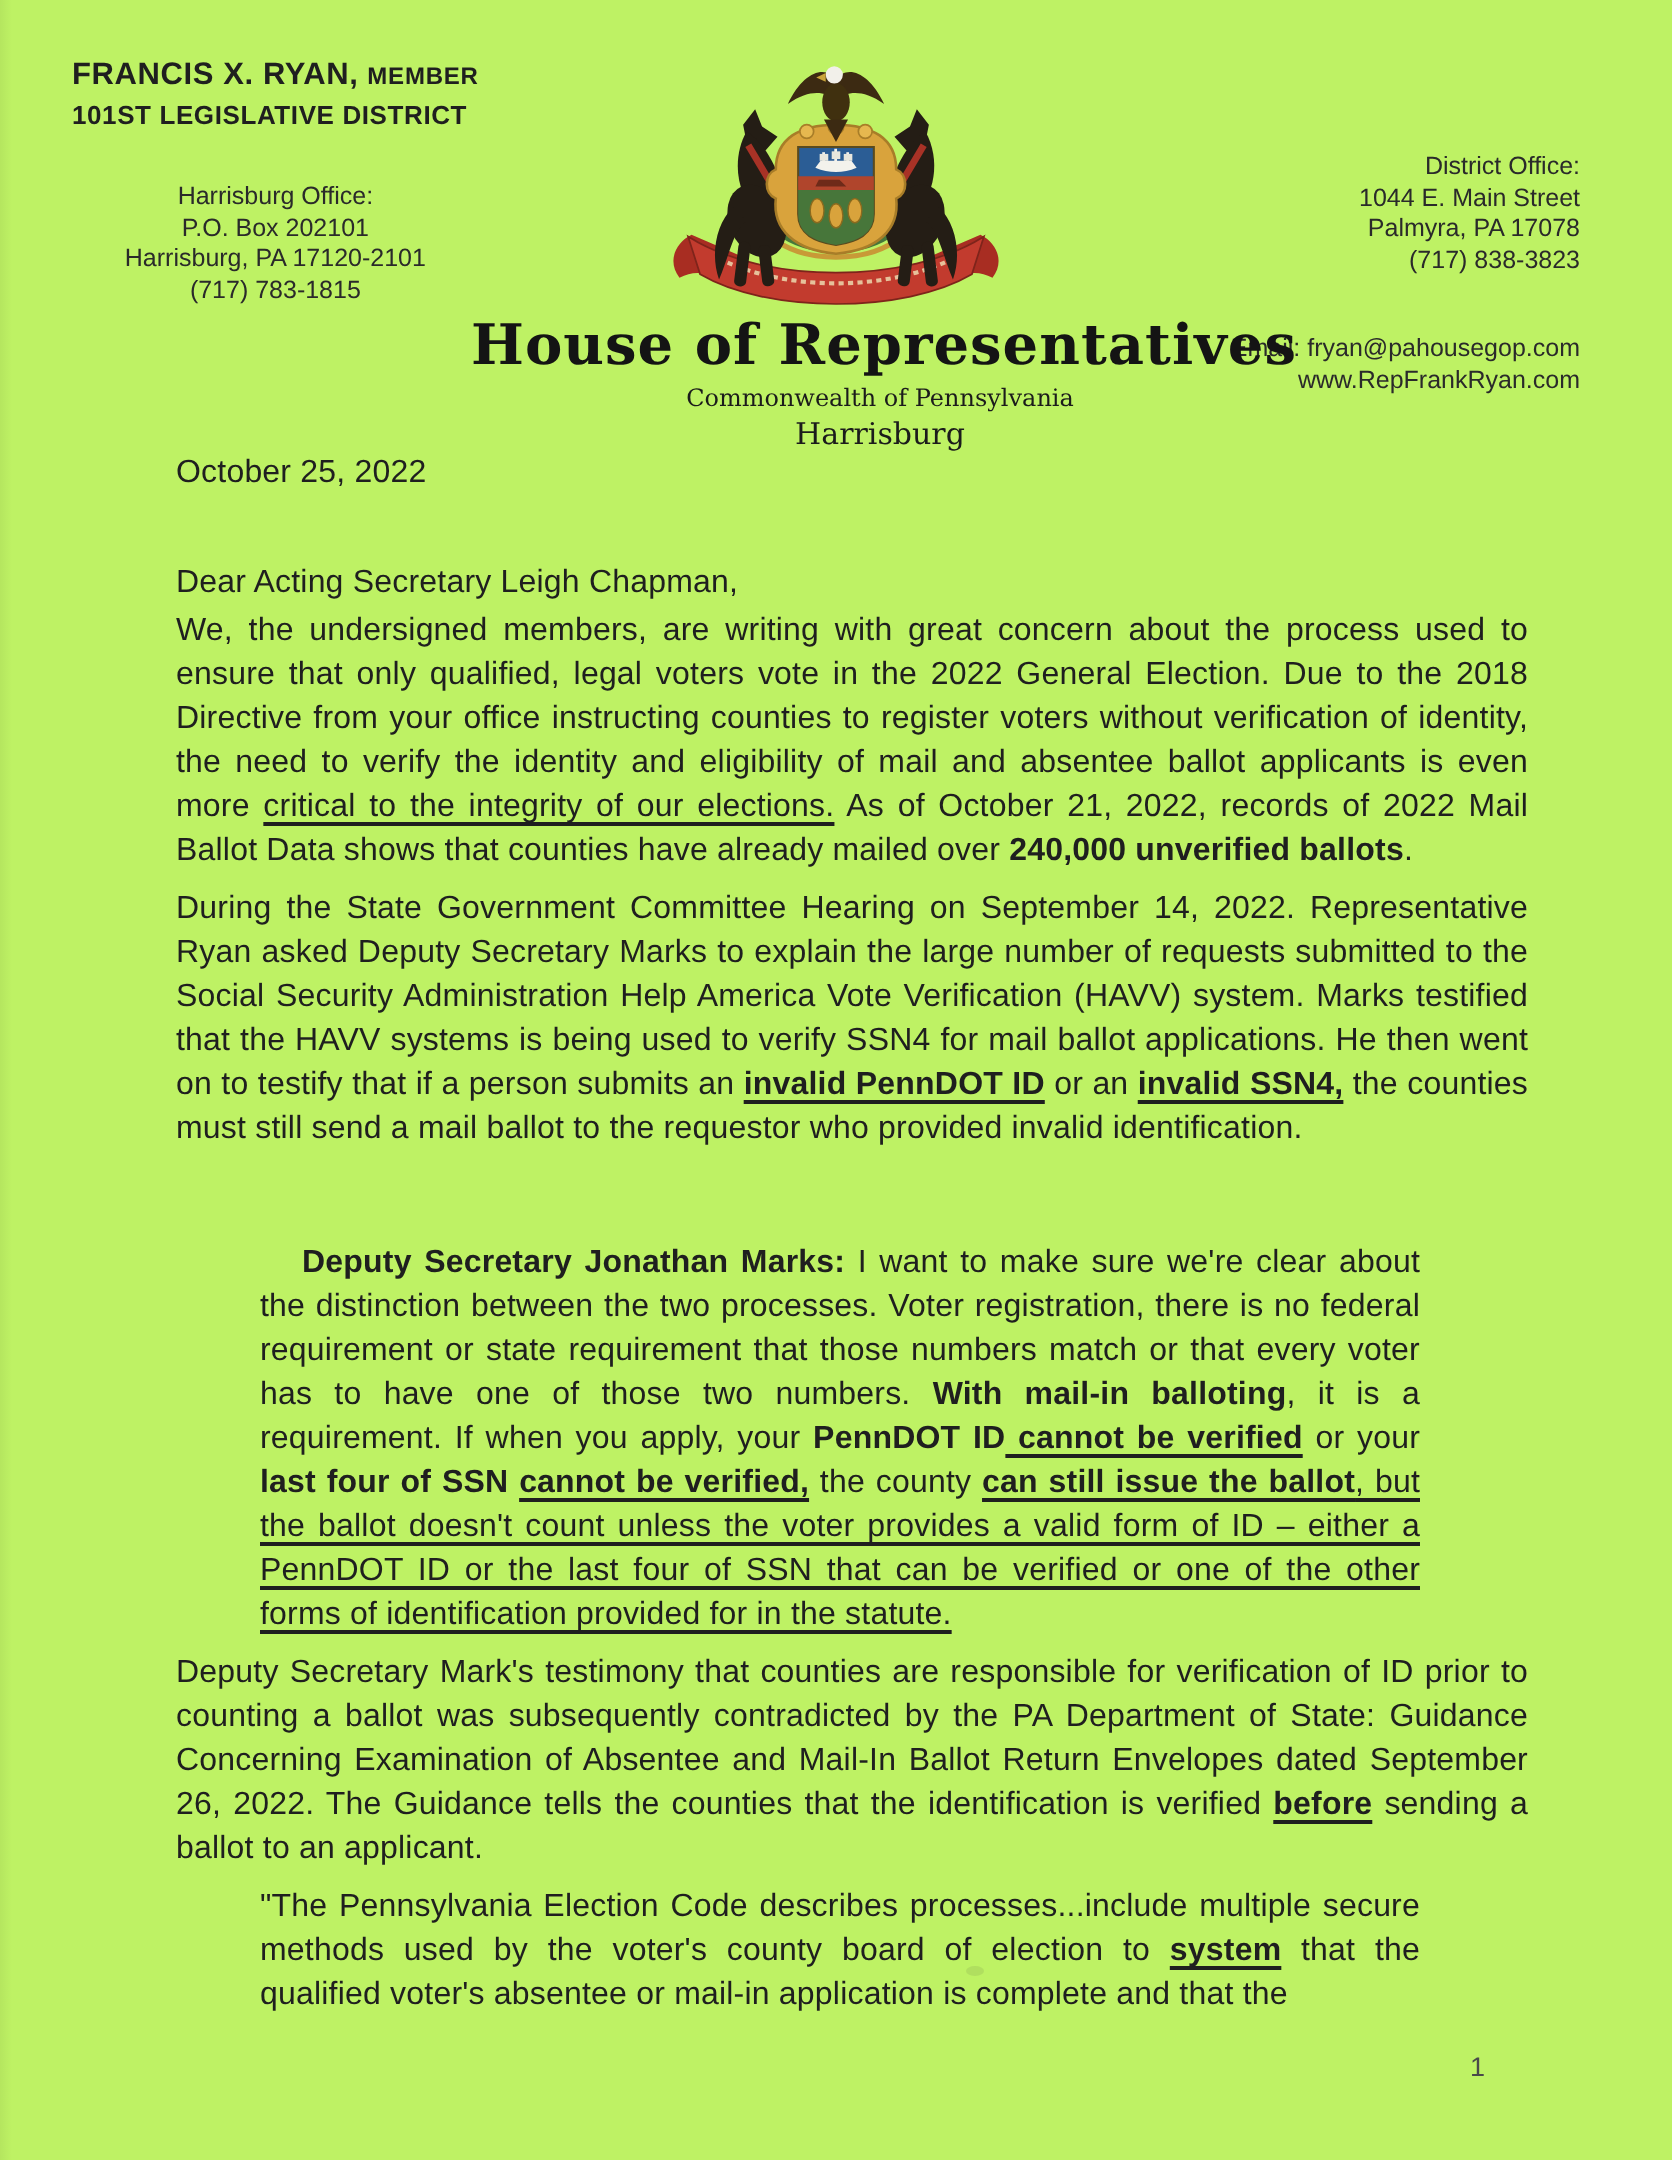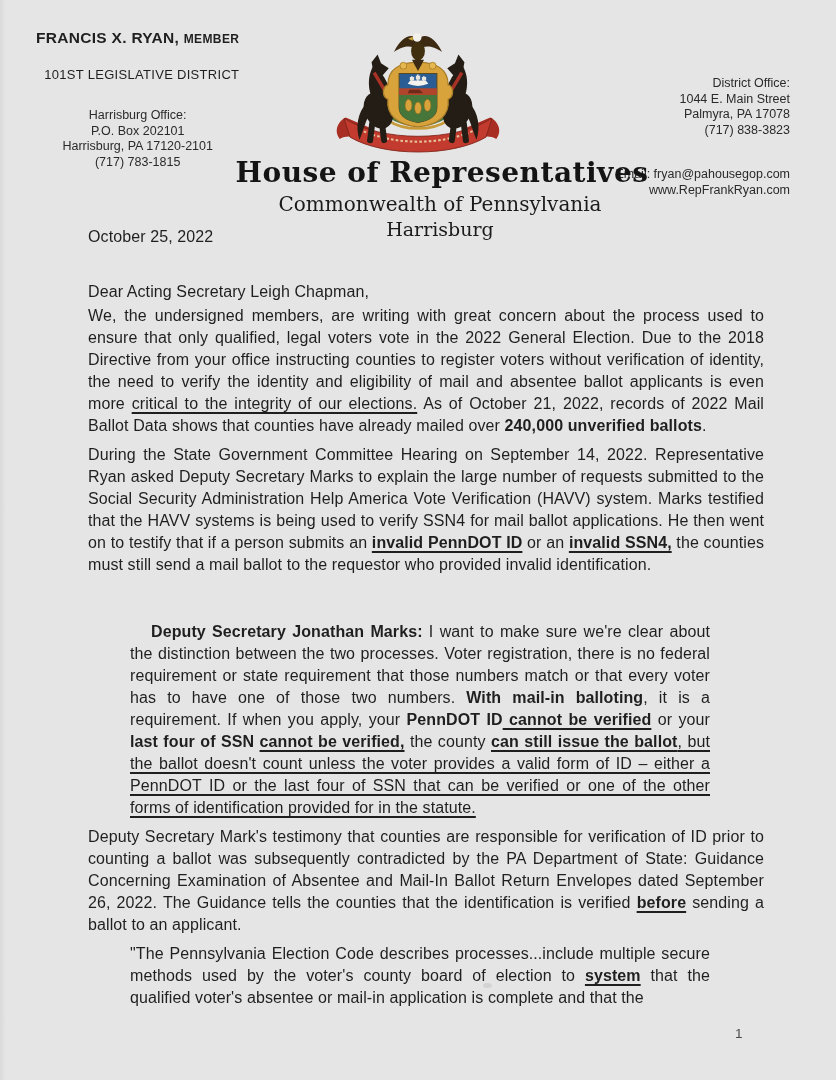--- a/index.html
+++ b/index.html
@@ -1,39 +1,39 @@
 <!DOCTYPE html>
 <html><head>
 <meta charset="utf-8">
 <style>
   * { margin:0; padding:0; box-sizing:border-box; }
   html,body { background:#ffffff; }
   .page {
     position:relative; width:836px; height:1080px; margin:0 auto;
-    background:#e5e5e5; color:#1f1f1f; overflow:hidden;
+    background:#bef264; color:#1f1f1f; overflow:hidden;
     font-family:"Liberation Sans", sans-serif;
   }
   
   .office-left { position:absolute; left:36px; top:30px; line-height:16px; }
   .member-name { font-size:15.5px; font-weight:bold; letter-spacing:.3px; }
   .member-role { font-size:12px; font-weight:bold; letter-spacing:.4px; }
-  .district-line { font-size:13px; font-weight:normal; letter-spacing:.3px; margin-top:20px;text-align:right; }
+  .district-line { font-size:13px; font-weight:bold; letter-spacing:.3px; margin-top:4px; }
   .addr { font-size:12.5px; line-height:15.5px; color:#2a2a2a; }
   .office-left .addr { margin-top:25px;text-align:center; }
   .office-right { position:absolute; right:46px; top:76px; text-align:right; }
   .contact-block { position:absolute; right:46px; top:167px; text-align:right; }
 
   .seal-wrap { position:absolute; left:50%; top:24px; transform:translateX(-50%); width:172px; height:130px; }
   .title-block { position:absolute; left:0; top:156px; width:100%; text-align:center; }
   .chamber-title {
     font-family:"DejaVu Serif", serif; font-weight:bold; font-size:28px;
     letter-spacing:.5px; color:#141414;padding-left:48px;
   }
-  .chamber-subtitle { font-family:"DejaVu Serif", serif; font-size:20px; margin-top:3px; color:#1b1b1b;padding-left:44px; }
-  .chamber-city { font-family:"DejaVu Serif", serif; font-size:19px; margin-top:2px; color:#1b1b1b;padding-left:44px; }
+  .chamber-subtitle { font-family:"DejaVu Serif", serif; font-size:12px; margin-top:3px; color:#1b1b1b;padding-left:44px; }
+  .chamber-city { font-family:"DejaVu Serif", serif; font-size:15px; margin-top:2px; color:#1b1b1b;padding-left:44px; }
 
   
   .letter { position:absolute; left:88px; top:226px; width:676px; font-size:16px; line-height:22px; letter-spacing:.1px; }
   .date-line { margin-bottom:33px; }
   .salutation { margin-bottom:2px; }
   .para { text-align:justify; margin-bottom:7px; }
   .para.quote { margin-left:42px; margin-right:54px; }
   .para.quote.indent { text-indent:21px;margin-top:45px; }
   .b { font-weight:bold; }
   .u { text-decoration:underline; text-underline-offset:3px; text-decoration-thickness:1.5px; }

